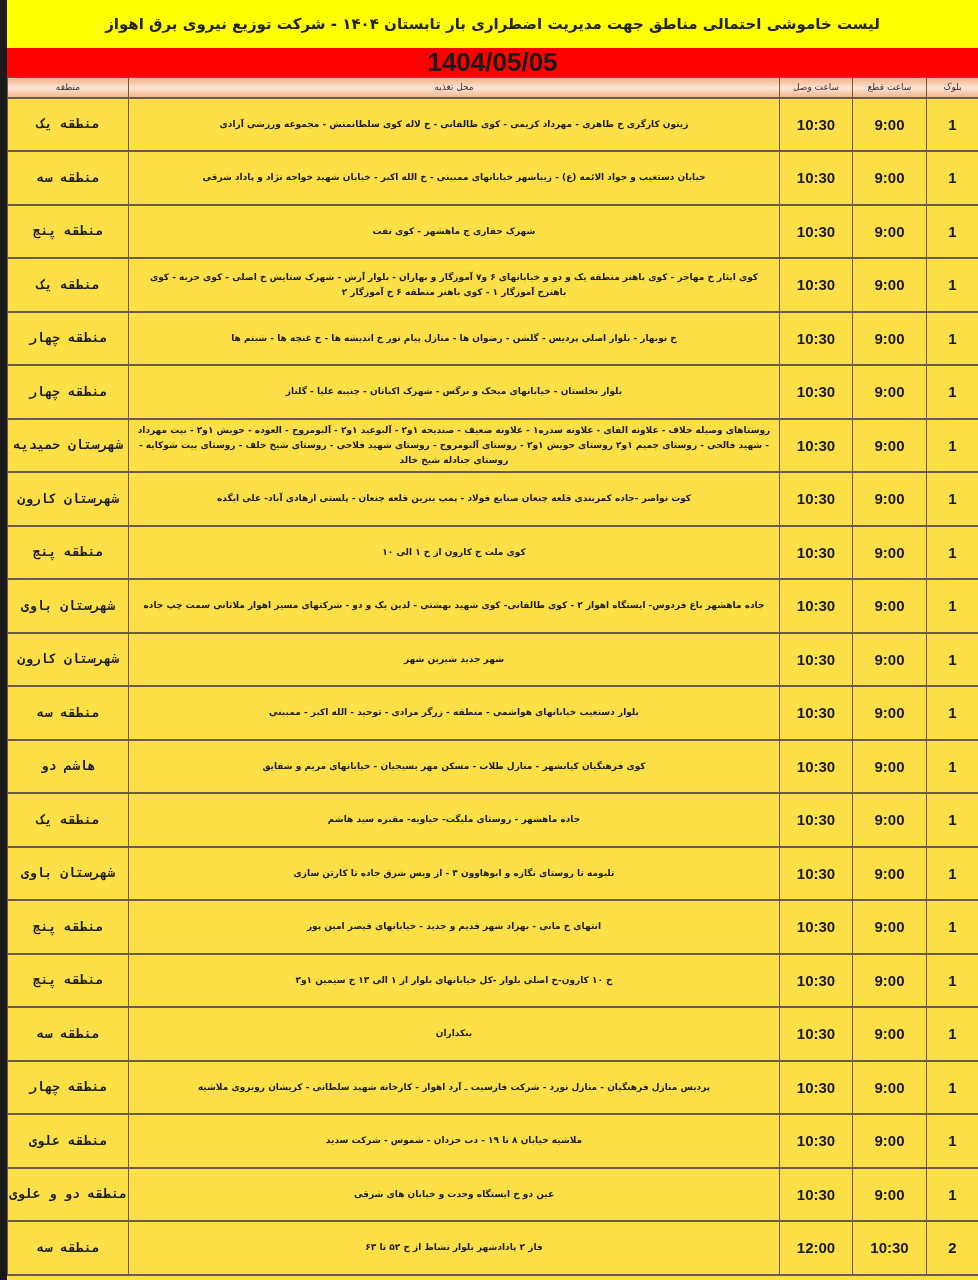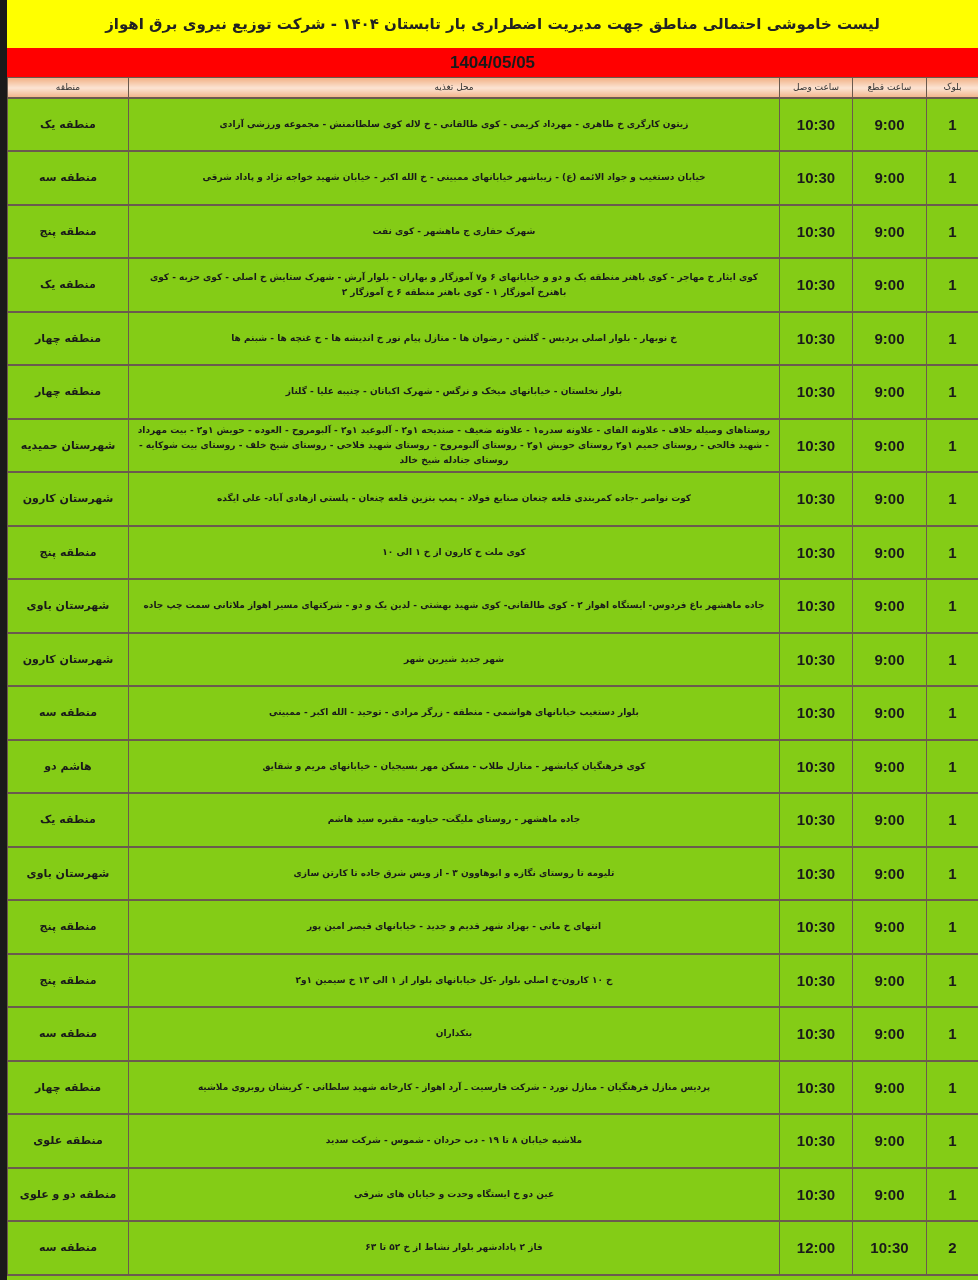--- a/index.html
+++ b/index.html
@@ -1,34 +1,34 @@
 <!DOCTYPE html>
 <html><head>
   <meta charset="utf-8">
   <style>
     * { box-sizing: border-box; margin: 0; padding: 0; }
     html, body { width: 978px; height: 1280px; overflow: hidden; background: #1a1a1a; }
     body { font-family: "DejaVu Sans", sans-serif; position: relative; }
     .page {
       position: absolute; left: 7px; top: 0; width: 971px; height: 1280px;
-      background: #84cc16;
+      background: #fde047;
     }
     .title-band {
       position: absolute; left: 0; top: 0; width: 971px; height: 48px;
       background: #ffff00;
       display: flex; align-items: center; justify-content: center;
       direction: rtl;
       font-size: 15px; font-weight: bold; color: #222;
     }
     .date-band {
       position: absolute; left: 0; top: 48px; width: 971px; height: 29px;
       background: #ff0000;
       display: flex; align-items: center; justify-content: center;
       font-family: "Liberation Sans", sans-serif;
-      font-size: 17px; font-weight: bold; color: #1a1a1a;
+      font-size: 26px; font-weight: bold; color: #1a1a1a;
     }
     table {
       position: absolute; left: 0; top: 77px; width: 971px;
       border-collapse: collapse; table-layout: fixed;
       direction: rtl;
     }
     th {
       height: 20px;
       background: linear-gradient(to bottom, #f2b48a 0%, #fbe3d3 50%, #f2b48a 100%);
       font-size: 9px; font-weight: normal; color: #333;
@@ -43,21 +43,21 @@
       color: #1a1a1a;
     }
     td.num {
       font-family: "Liberation Sans", sans-serif;
       font-size: 15px; font-weight: bold;
     }
     td.loc {
       font-size: 9px; font-weight: bold; line-height: 15px; padding: 0 8px; border-radius: 25px;
     }
     td.region {
-      font-size: 11px; font-weight: bold;
+      font-size: 13px; font-weight: bold; font-family: Liberation Mono, monospace;
     }
     col.c-block { width: 52px; }
     col.c-cut { width: 74px; }
     col.c-conn { width: 73px; }
     col.c-loc { width: 651px; }
     col.c-region { width: 121px; }
   </style>
 </head>
 <body>
 

